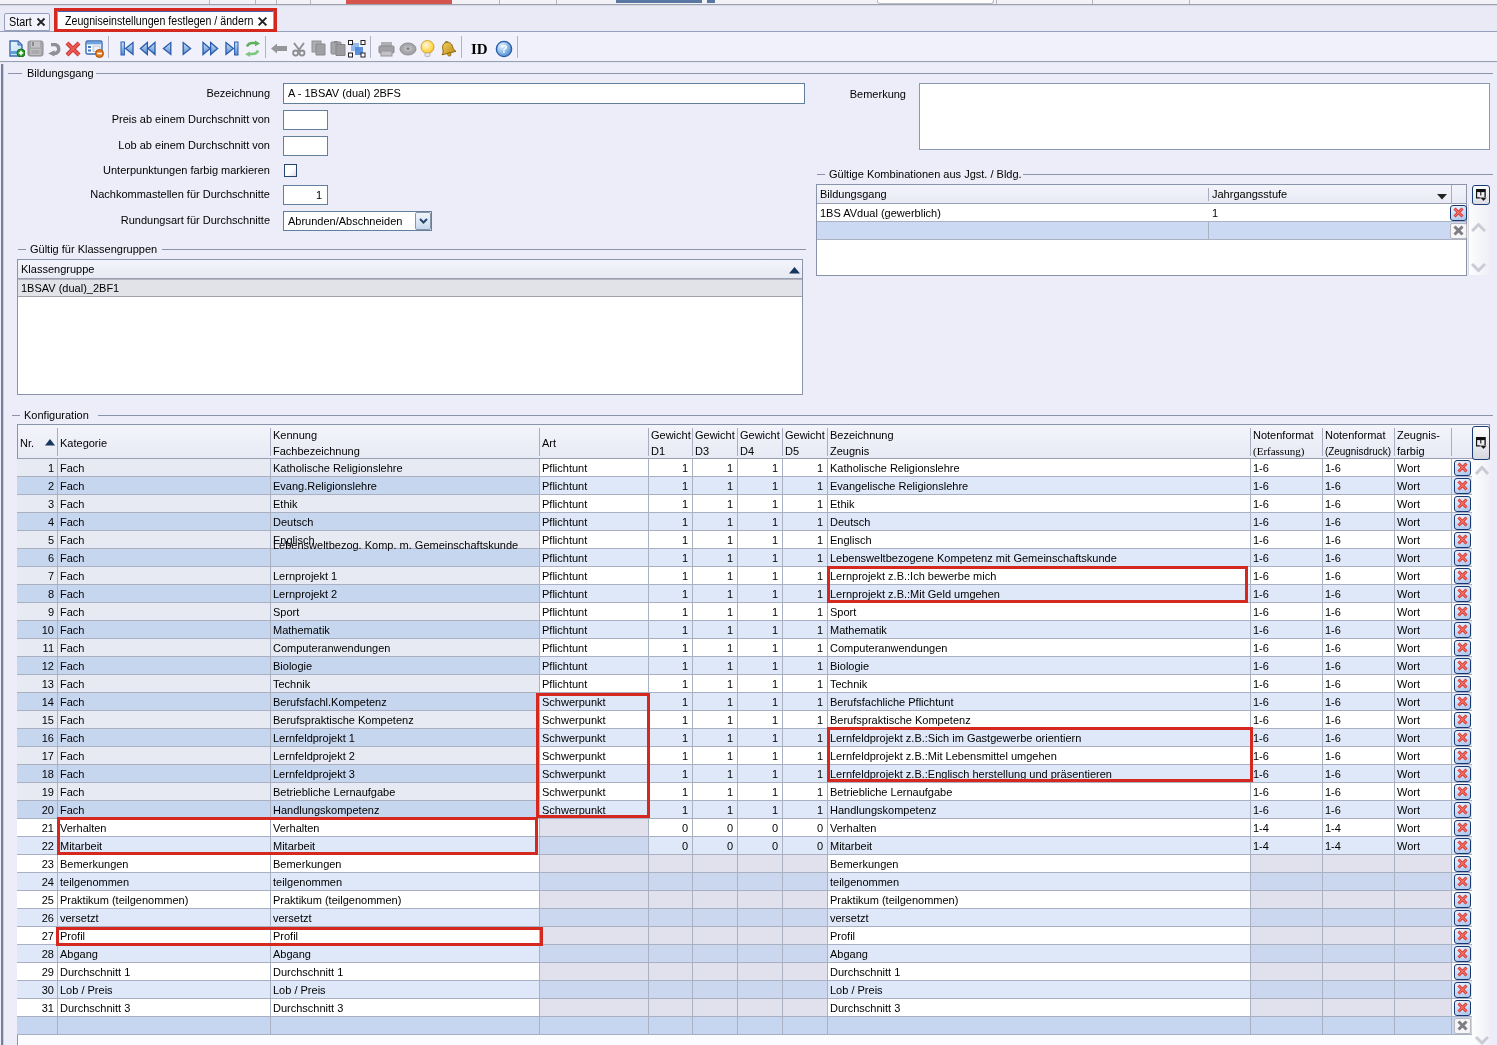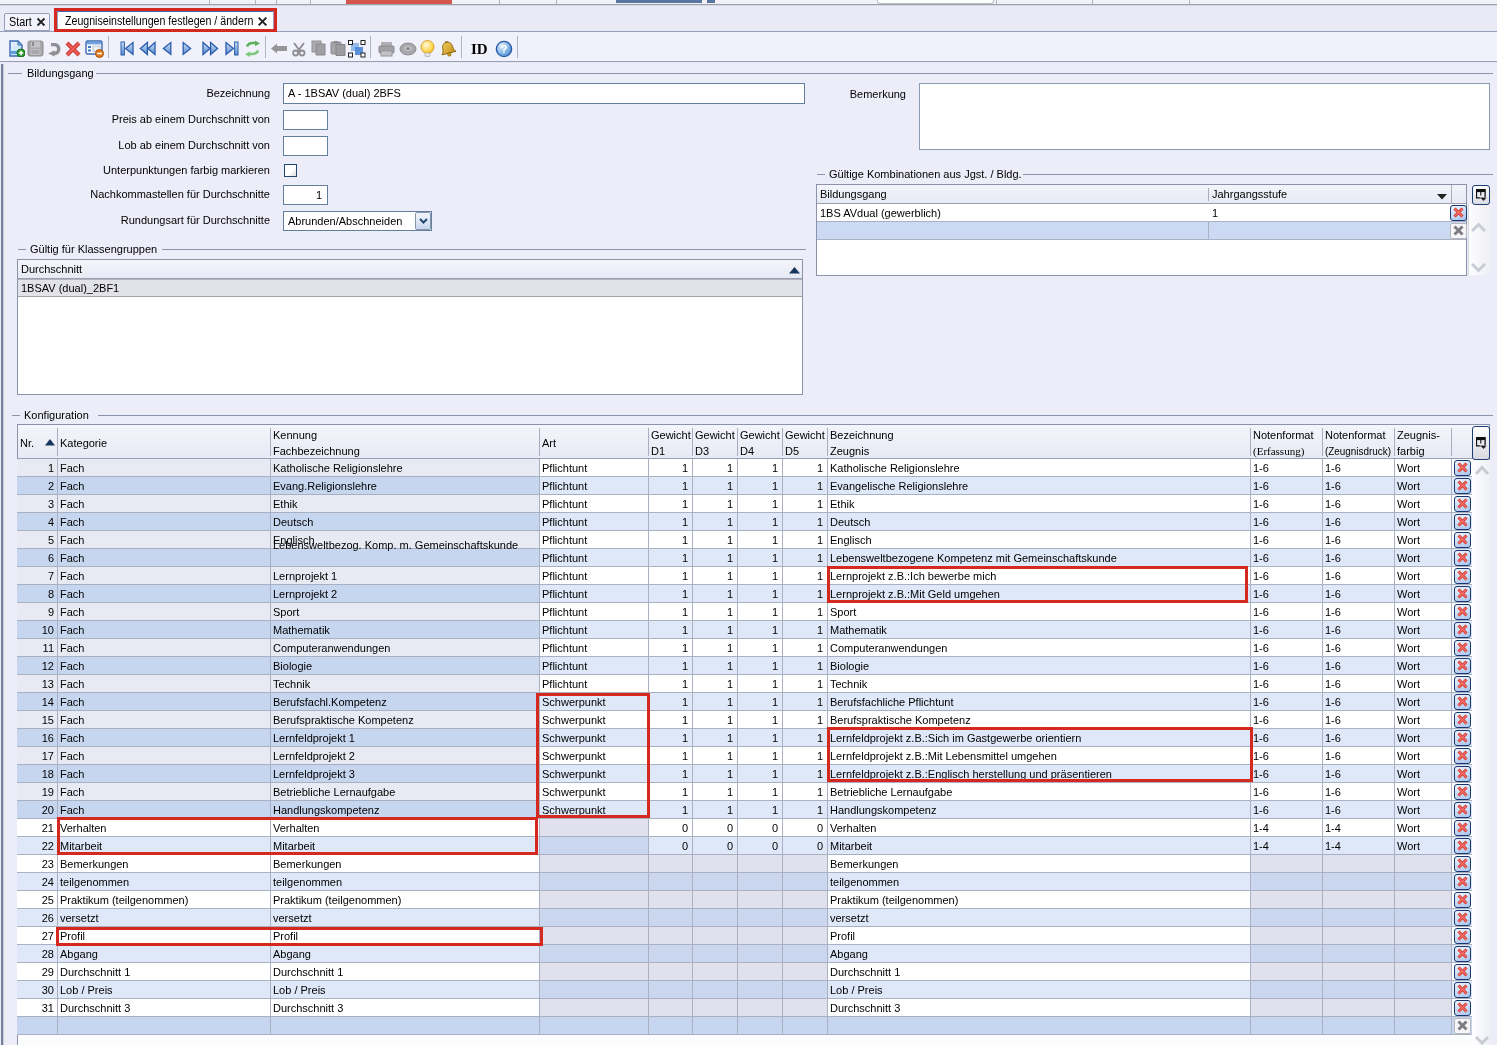--- a/index.html
+++ b/index.html
@@ -291,21 +291,21 @@
     <path d="M0.5 0.5 h8.6 v2.6 h-8.6 z" fill="#111"></path>
     <path d="M0.5 0.5 h8.6 v8.4 h-8.6 z" fill="none" stroke="#111" stroke-width="1.3"></path>
     <path d="M4.8 3 v3.5" stroke="#111" stroke-width="1.1"></path>
     <path d="M4 8.6 h7 l-3.5 3.6 z" fill="#111" stroke="#fff" stroke-width="0.5"></path>
   </svg>
 <div class="fl" style="left:18px;top:249px;width:8px;"></div>
 <div class="a" style="left:30px;top:243px;">Gültig für Klassengruppen</div>
 <div class="fl" style="left:162px;top:249px;width:644px;"></div>
 <div class="a" style="left:17px;top:259px;width:786px;height:136px;background:#fff;border:1px solid #8a93a9;box-sizing:border-box;"></div>
 <div class="hdr" style="left:18px;top:260px;width:784px;height:19px;border-bottom:1px solid #98a0b4;"></div>
-<div class="a" style="left:21px;top:263px;">Durchschnitt</div>
+<div class="a" style="left:21px;top:263px;">Klassengruppe</div>
 <svg class="a" style="left:789px;top:267px;" width="11" height="7" viewBox="0 0 11 7">
     <path d="M5.5 0 L11 6.5 L0 6.5 z" fill="#17365e"></path>
   </svg>
 <div class="a" style="left:18px;top:279px;width:784px;height:18px;background:#e2e2e9;border-top:1px solid #b4b4ba;border-bottom:1px solid #a2a2aa;box-sizing:border-box;"></div>
 <div class="cell" style="left:21px;top:279px;width:300px;">1BSAV (dual)_2BF1</div>
 <div class="fl" style="left:12px;top:415px;width:8px;"></div>
 <div class="a" style="left:24px;top:409px;">Konfiguration</div>
 <div class="fl" style="left:98px;top:415px;width:1395px;"></div>
 <div class="a" style="left:17px;top:424px;width:1473px;height:621px;background:#fbfcfe;border:1px solid #8a93a9;border-bottom:none;box-sizing:border-box;"></div>
 <div class="hdr" style="left:18px;top:425px;width:1471px;height:34px;border-bottom:1px solid #98a0b4;"></div>

